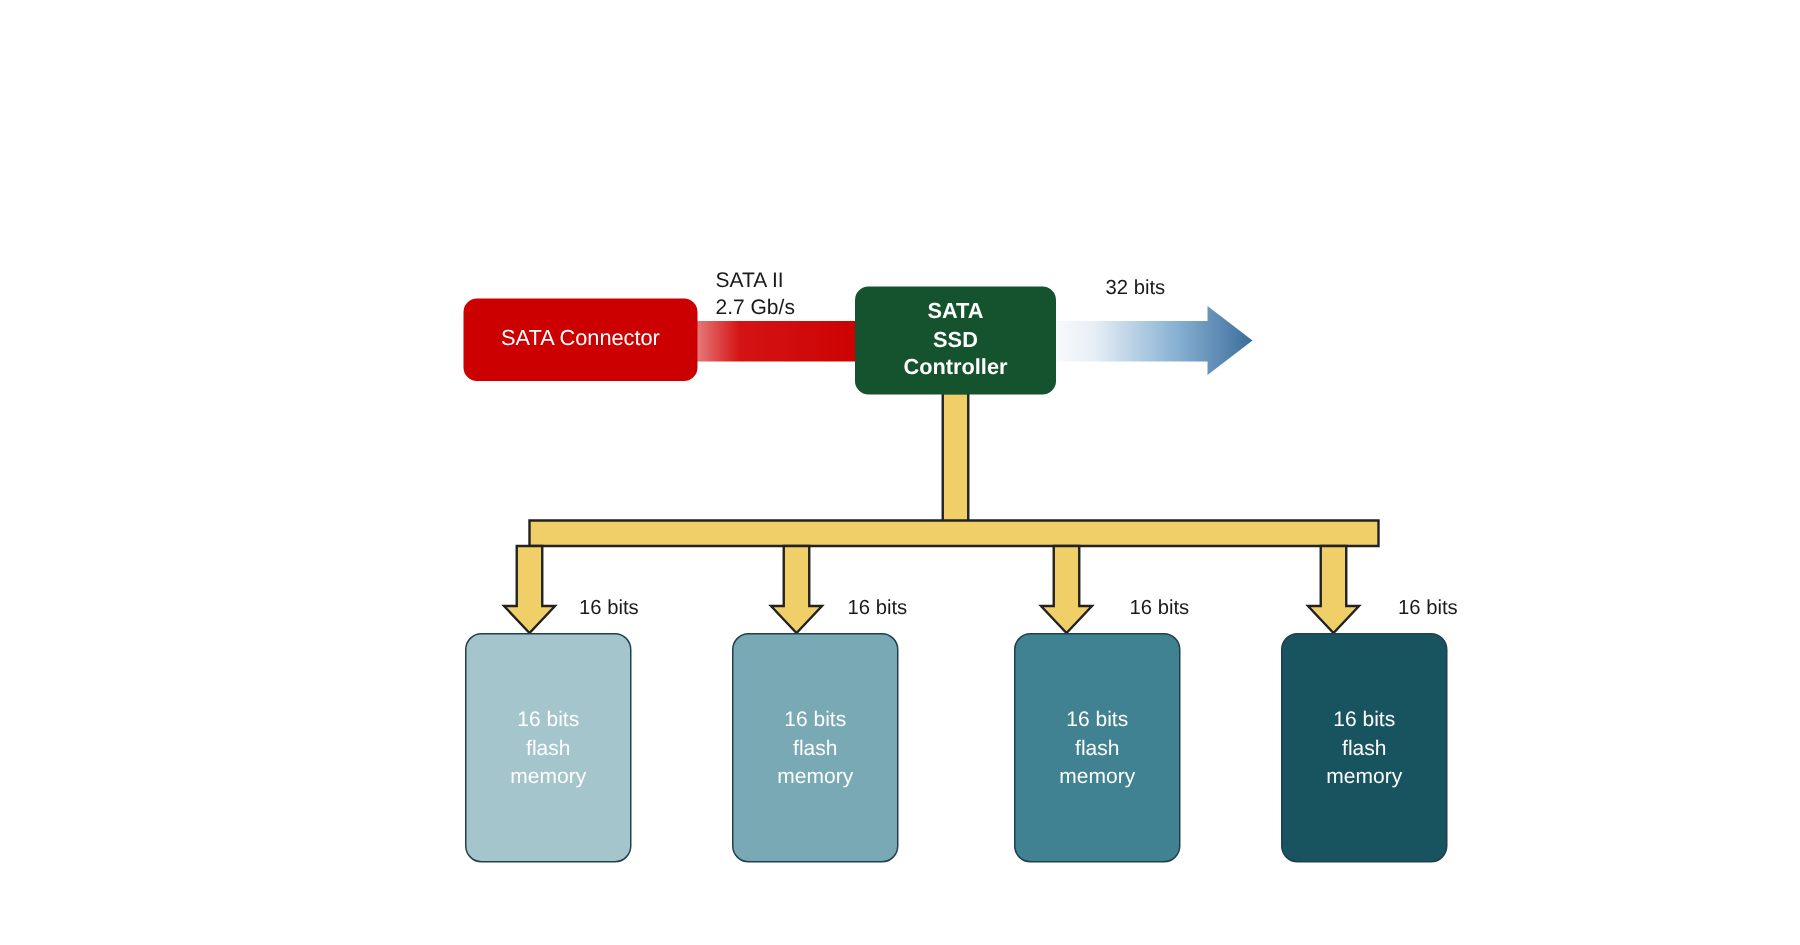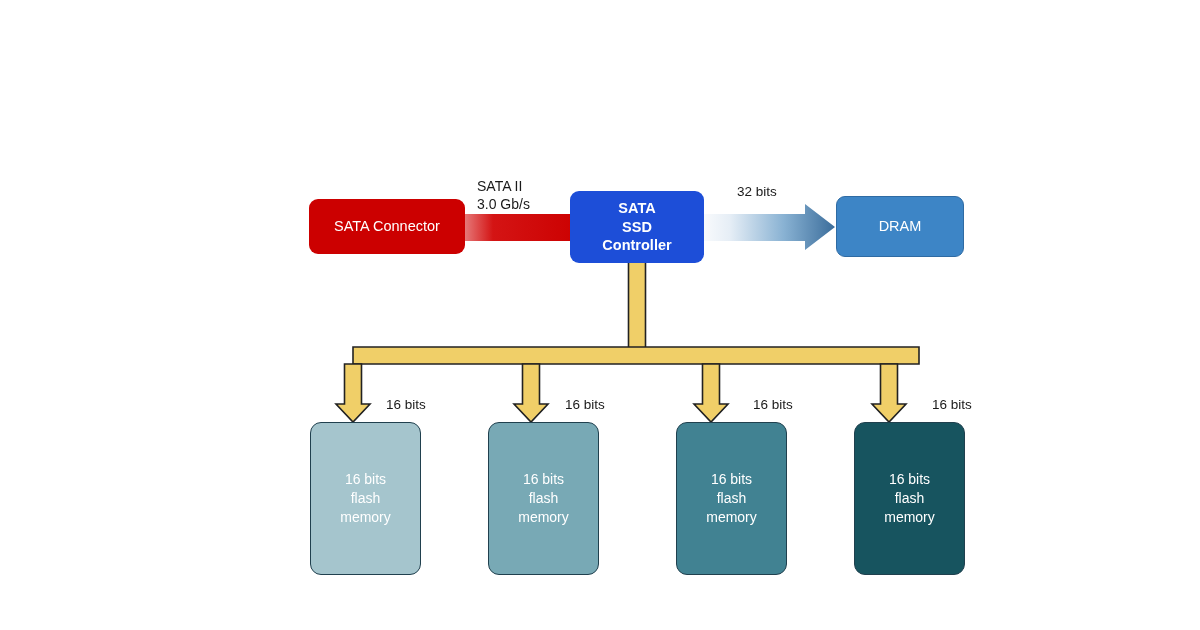--- a/index.html
+++ b/index.html
@@ -37,21 +37,21 @@
     border-radius: 9px;
     font-size: 14.5px;
     z-index: 6;
   }
   
   #ssd-controller {
     left: 570px;
     top: 191px;
     width: 134px;
     height: 72px;
-    background: #1d4ed8;
+    background: #14532d;
     border-radius: 9px;
     font-weight: bold;
     font-size: 14.5px;
     z-index: 6;
   }
   
   #dram {
     left: 836px;
     top: 196px;
     width: 128px;
@@ -154,40 +154,39 @@
       <path d="M 880.5 364 L 897.5 364 L 897.5 404 L 906 404 L 889 422 L 872 404 L 880.5 404 Z"></path>
     </g>
   </svg>
 
   <div class="node" id="sata-connector">SATA Connector</div>
 
   <div class="node" id="ssd-controller" style="white-space: pre-line;">SATA
 SSD
 Controller</div>
 
-  <div class="node" id="dram">DRAM</div>
 
   <div class="flash" id="flash-1" style="left:310px; background:#a5c5cd; white-space:pre-line;">16 bits
 flash
 memory</div>
 
   <div class="flash" id="flash-2" style="left:488px; background:#78a9b5; white-space:pre-line;">16 bits
 flash
 memory</div>
 
   <div class="flash" id="flash-3" style="left:676px; background:#418292; white-space:pre-line;">16 bits
 flash
 memory</div>
 
   <div class="flash" id="flash-4" style="left:854px; background:#17545f; white-space:pre-line;">16 bits
 flash
 memory</div>
 
   <div class="edge-label" id="sata-speed-label">SATA II
-3.0 Gb/s</div>
+2.7 Gb/s</div>
 
   <div class="bits-label" id="dram-bits-label">32 bits</div>
 
   <div class="bits-label" style="left:386px; top:397px;">16 bits</div>
 
   <div class="bits-label" style="left:565px; top:397px;">16 bits</div>
 
   <div class="bits-label" style="left:753px; top:397px;">16 bits</div>
 
   <div class="bits-label" style="left:932px; top:397px;">16 bits</div>

